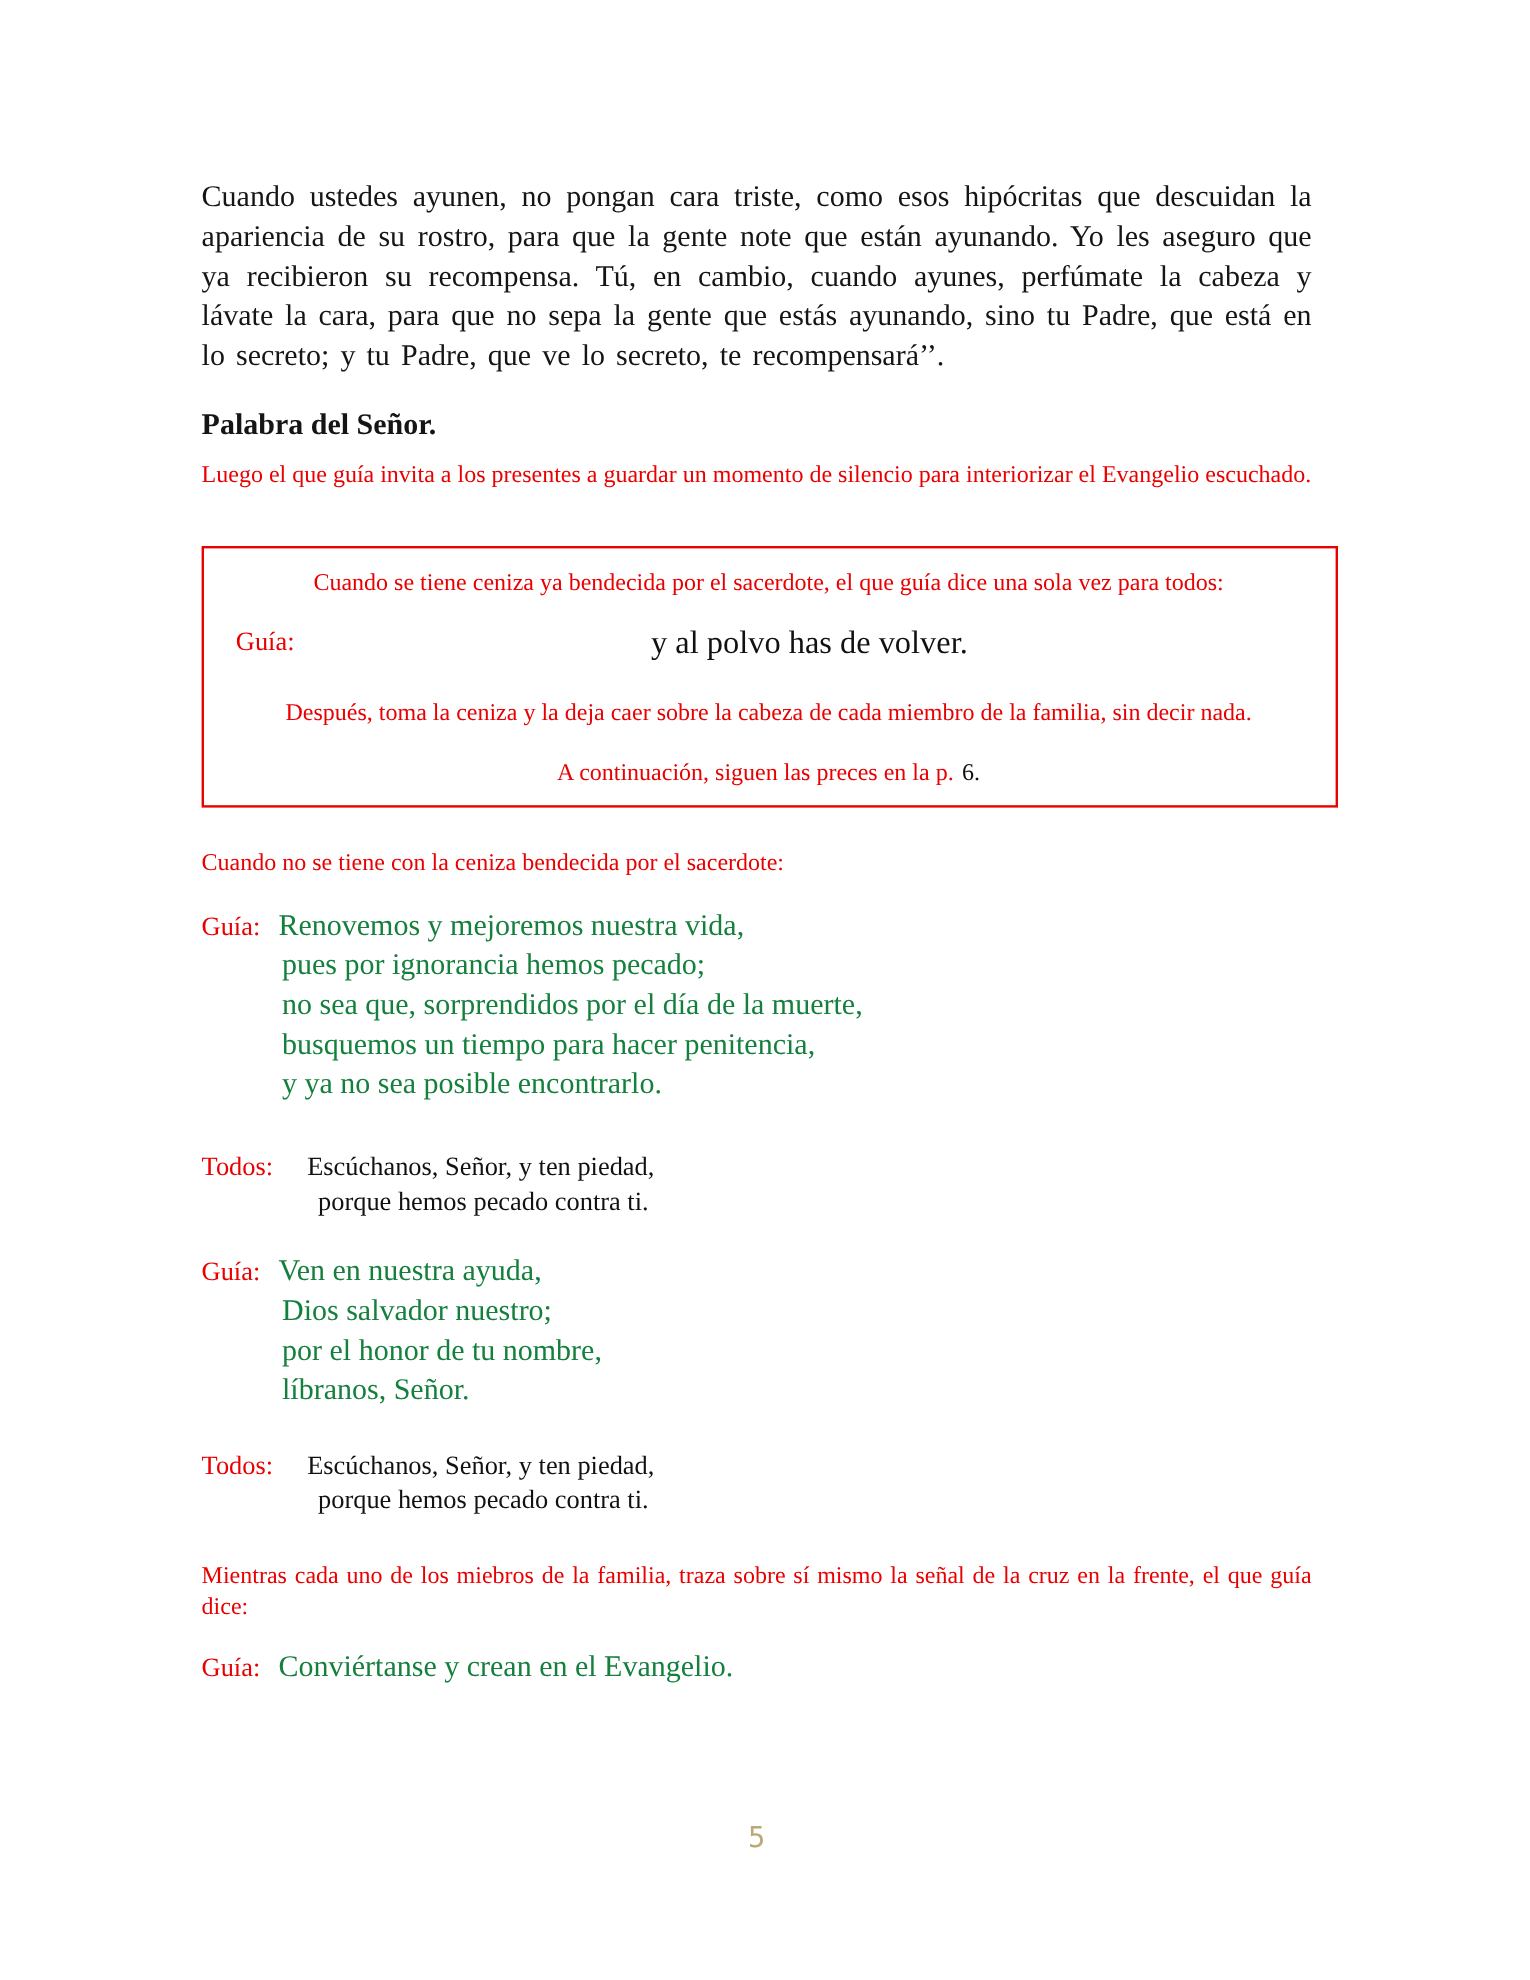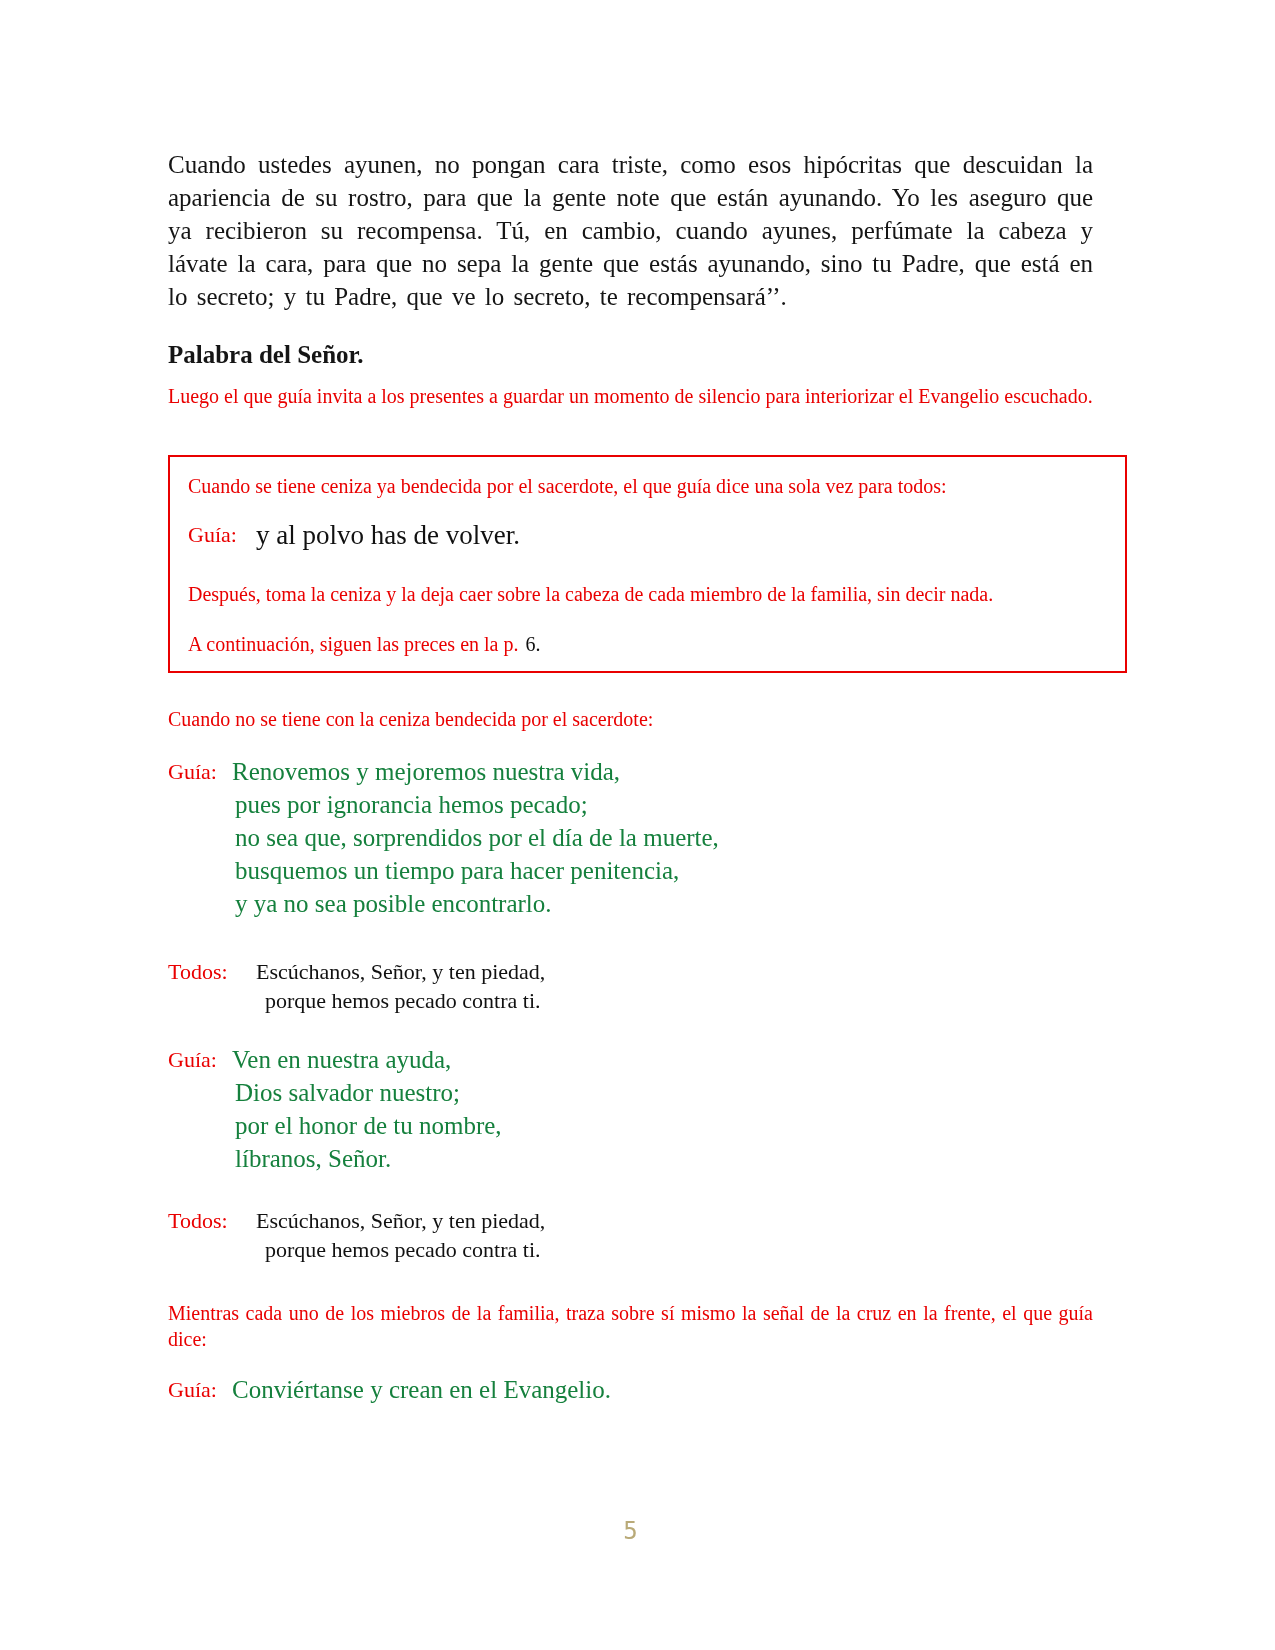--- a/index.html
+++ b/index.html
@@ -46,21 +46,22 @@
     font-size: 20px;
     line-height: 26px;
   }
   .rubric.justified { text-align: justify; }
   .rubric-silence { margin-top: 12px; }
   
   .ashes-box {
     margin-top: 46px;
     width: 905px; 
     border: 2px solid #e90000;
-    padding: 16px 32px 14px 18px;
+    padding: 16px 20px 14px 18px;
+    text-align: center;
   }
   .ashes-box .rubric-after { margin-top: 26px; }
   .ashes-box .rubric-next  { margin-top: 24px; }
   .page-ref { color: #111111; margin-left: 7px; }
   
   .dialog {
     display: flex;
     align-items: flex-start;
   }
   .dialog .label {

